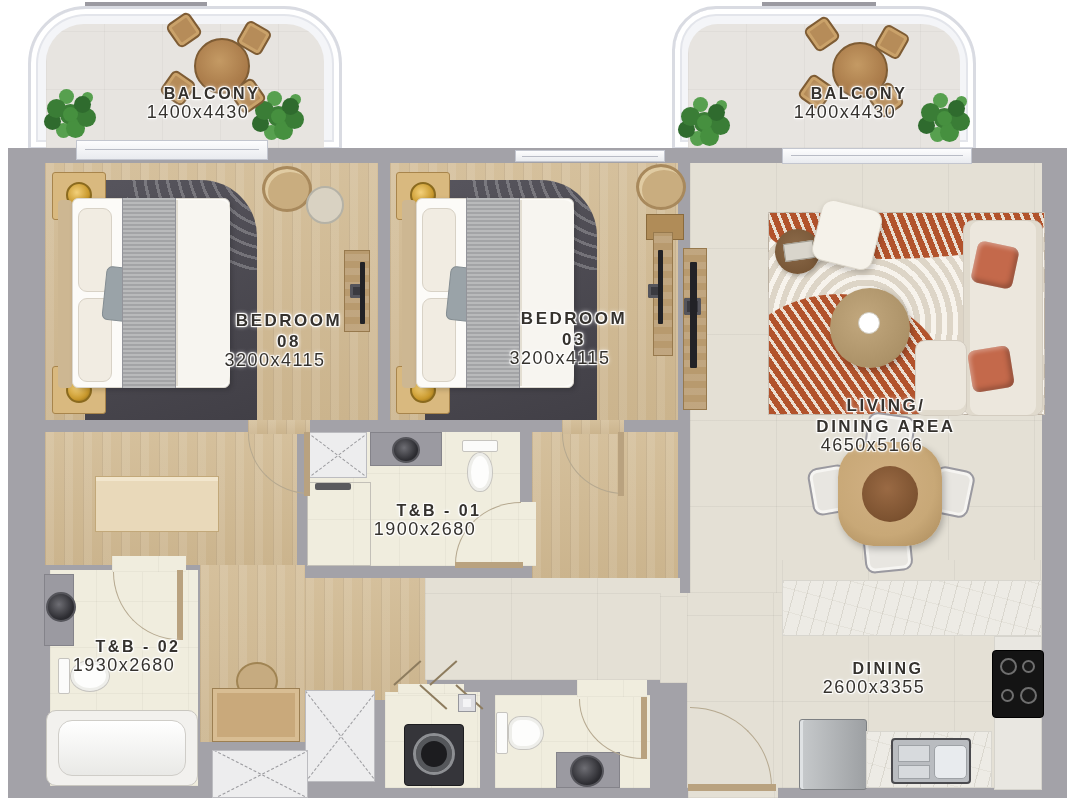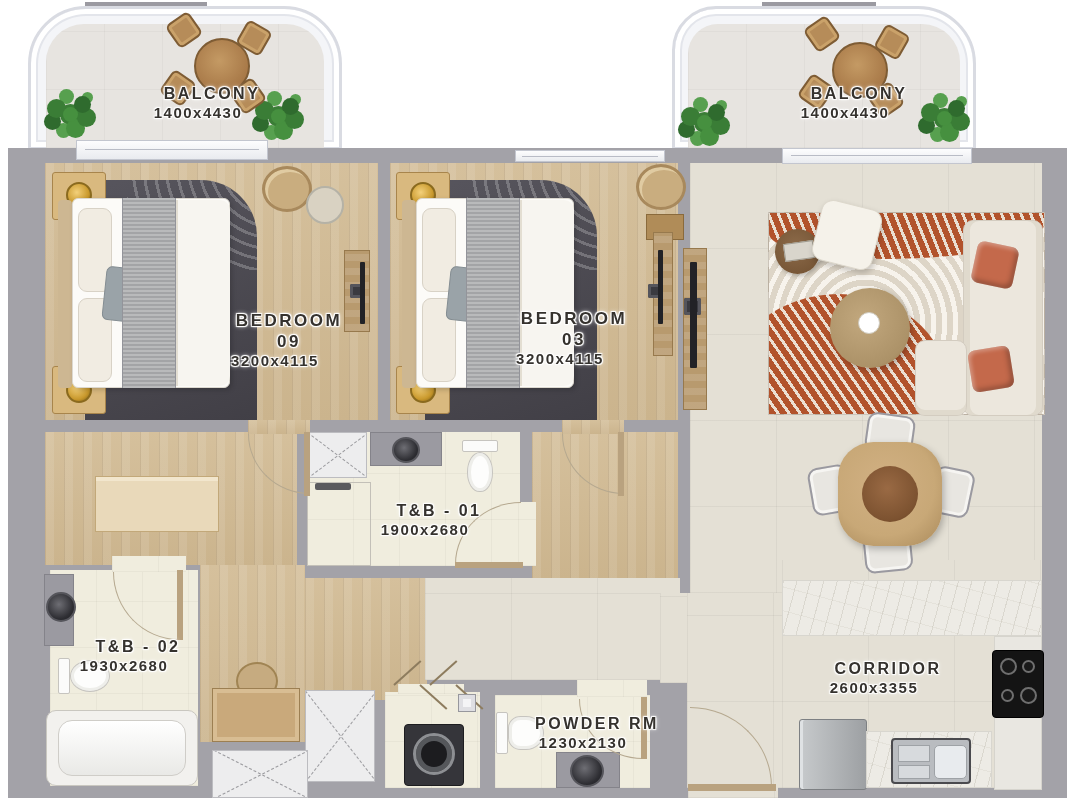--- a/index.html
+++ b/index.html
@@ -43,21 +43,21 @@
                  -7px 16px 0 0 #57a04f,17px -17px 0 -2px #57a04f,0 0 0 3px #3a7d36;}
   .btable{background:radial-gradient(circle at 45% 40%,#c49a64,#a87948 70%,#8a5f33);border-radius:50%;
       border:2px solid #7e5c34;box-sizing:border-box;}
   .bchair{background:#b68c59;border:2px solid #7e5c34;border-radius:6px;box-sizing:border-box;
       box-shadow:inset 0 0 0 3px #caa26a;}
   
   .lbl{position:absolute;transform:translate(-50%,-50%);text-align:center;color:var(--ink,#35322e);
        text-shadow:-1px -1px 1px #fff,1px -1px 1px #fff,-1px 1px 1px #fff,1px 1px 1px #fff,0 0 5px #fff;
        white-space:nowrap;z-index:40;}
   .nm{font-size:17px;font-weight:700;letter-spacing:2.5px;line-height:21px;padding-left:28px;}
-  .dm{font-size:15px;font-weight:700;letter-spacing:1.5px;line-height:17px;}
+  .dm{font-size:18px;font-weight:400;letter-spacing:1.5px;line-height:17px;}
   .nm.sm{font-size:16px;}
   
   .xbox{background:var(--closet,#ededee);border:1px solid #bcbcc0;box-sizing:border-box;overflow:hidden;}
   .xline{position:absolute;border-top:1.5px dashed #9b9b9f;transform-origin:center;}
   .arc{border:1.6px solid #b5a88f;box-sizing:border-box;background:transparent;}
   .arc.bl{border-width:0 0 1.6px 1.6px;border-radius:0 0 0 100%;}
   .arc.tl{border-width:1.6px 0 0 1.6px;border-radius:100% 0 0 0;}
   .arc.tr{border-width:1.6px 1.6px 0 0;border-radius:0 100% 0 0;}
   .leaf{background:#b9a27f;}
   .counter{background:#9b9aa1;border:1px solid #84838a;box-sizing:border-box;}
@@ -220,21 +220,21 @@
   <div class="abs cushion" style="left:104px;top:268px;width:44px;height:52px;transform:rotate(6deg);"></div>
   <div class="abs runner" style="left:122px;top:198px;width:54px;height:190px;"></div>
   <div class="abs duvet" style="left:176px;top:200px;width:52px;height:186px;"></div>
   <div class="abs rchair" style="left:262px;top:166px;width:50px;height:46px;"></div>
   <div class="abs rtable" style="left:306px;top:186px;width:38px;height:38px;"></div>
   <div class="abs tvpanel" style="left:344px;top:250px;width:26px;height:82px;"></div>
   <div class="abs tvmount" style="left:350px;top:284px;width:14px;height:14px;"></div>
   <div class="abs tvbar" style="left:360px;top:262px;width:5px;height:62px;"></div>
   <div class="lbl" style="left:275px;top:339px;">
     <div class="nm">BEDROOM</div>
-    <div class="nm">09</div>
+    <div class="nm">08</div>
     <div class="dm">3200x4115</div>
   </div>
 
   <div class="abs drug" style="left:425px;top:180px;width:172px;height:240px;"></div>
   <div class="abs nstand" style="left:396px;top:172px;width:54px;height:48px;"></div>
   <div class="abs lamp" style="left:410px;top:182px;width:26px;height:26px;"></div>
   <div class="abs nstand" style="left:396px;top:366px;width:54px;height:48px;"></div>
   <div class="abs lamp" style="left:410px;top:377px;width:26px;height:26px;"></div>
   <div class="abs hboard" style="left:402px;top:200px;width:14px;height:188px;"></div>
   <div class="abs mattr" style="left:416px;top:198px;width:158px;height:190px;"></div>
@@ -269,20 +269,25 @@
   <div class="abs lpillow" style="left:816px;top:204px;width:60px;height:60px;transform:rotate(14deg);"></div>
   <div class="abs tvpanel" style="left:683px;top:248px;width:24px;height:162px;"></div>
   <div class="abs tvmount" style="left:684px;top:298px;width:17px;height:17px;"></div>
   <div class="abs tvbar" style="left:690px;top:262px;width:7px;height:106px;"></div>
   <div class="abs dchair" style="left:866px;top:414px;width:48px;height:40px;transform:rotate(8deg);"></div>
   <div class="abs dchair" style="left:864px;top:532px;width:48px;height:40px;transform:rotate(-6deg);"></div>
   <div class="abs dchair" style="left:810px;top:466px;width:40px;height:48px;transform:rotate(-10deg);"></div>
   <div class="abs dchair" style="left:932px;top:468px;width:40px;height:48px;transform:rotate(12deg);"></div>
   <div class="abs dtable" style="left:838px;top:442px;width:104px;height:104px;"></div>
   <div class="abs dtable-in" style="left:862px;top:466px;width:56px;height:56px;"></div>
+  <div class="lbl" style="left:872px;top:424px;">
+    <div class="nm">LIVING/</div>
+    <div class="nm">DINING AREA</div>
+    <div class="dm">4650x5166</div>
+  </div>
 
   <div class="abs xbox" style="left:307px;top:432px;width:60px;height:46px;">
     <i class="xline" style="left:-8px;top:22px;width:76px;transform:rotate(37deg);"></i>
     <i class="xline" style="left:-8px;top:22px;width:76px;transform:rotate(-37deg);"></i>
   </div>
   <div class="abs counter" style="left:370px;top:432px;width:72px;height:34px;"></div>
   <div class="abs basin" style="left:392px;top:437px;width:28px;height:26px;"></div>
   <div class="abs toilet-tank" style="left:462px;top:440px;width:36px;height:12px;"></div>
   <div class="abs toilet-bowl" style="left:467px;top:452px;width:26px;height:40px;"></div>
   <div class="abs stall" style="left:307px;top:482px;width:64px;height:84px;"></div>
@@ -331,41 +336,37 @@
   <div class="abs wbox" style="left:458px;top:694px;width:18px;height:18px;"></div>
   <div class="abs washer" style="left:404px;top:724px;width:58px;height:60px;"></div>
   <div class="abs drum" style="left:413px;top:733px;width:42px;height:42px;"></div>
 
   <div class="abs toilet-tank" style="left:496px;top:712px;width:12px;height:42px;"></div>
   <div class="abs toilet-bowl" style="left:508px;top:716px;width:36px;height:34px;border-radius:35% 50% 50% 35%;"></div>
   <div class="abs counter" style="left:556px;top:752px;width:64px;height:36px;"></div>
   <div class="abs basin" style="left:570px;top:755px;width:34px;height:32px;"></div>
   <div class="abs arc bl" style="left:579px;top:699px;width:64px;height:60px;"></div>
   <div class="abs leaf" style="left:641px;top:697px;width:6px;height:62px;"></div>
-  <div class="lbl" style="left:583px;top:732px;">
-    <div class="nm sm">POWDER RM</div>
-    <div class="dm">1230x2130</div>
-  </div>
 
   <div class="abs arc tr" style="left:690px;top:707px;width:82px;height:80px;"></div>
   <div class="abs leaf" style="left:688px;top:784px;width:88px;height:7px;"></div>
 
   <div class="abs marble" style="left:782px;top:580px;width:260px;height:56px;"></div>
   <div class="abs" style="left:994px;top:636px;width:48px;height:154px;background:#e9e7e1;border:1px solid #d6d4cd;box-sizing:border-box;"></div>
   <div class="abs cooktop" style="left:992px;top:650px;width:50px;height:66px;">
     <div class="burner" style="left:7px;top:7px;width:17px;height:17px;"></div>
     <div class="burner" style="left:29px;top:9px;width:13px;height:13px;"></div>
     <div class="burner" style="left:8px;top:38px;width:13px;height:13px;"></div>
     <div class="burner" style="left:27px;top:36px;width:17px;height:17px;"></div>
   </div>
   <div class="abs fridge" style="left:799px;top:719px;width:66px;height:69px;"></div>
   <div class="abs marble" style="left:866px;top:731px;width:126px;height:57px;"></div>
   <div class="abs sink" style="left:891px;top:738px;width:80px;height:46px;">
     <div class="part" style="left:5px;top:5px;width:32px;height:17px;"></div>
     <div class="part" style="left:5px;top:25px;width:32px;height:14px;"></div>
     <div class="bowl" style="left:41px;top:5px;width:33px;height:34px;"></div>
   </div>
   <div class="lbl" style="left:874px;top:677px;">
-    <div class="nm sm">CORRIDOR</div>
+    <div class="nm sm">DINING</div>
     <div class="dm">2600x3355</div>
   </div>
 
 </div>
 
 </body></html>

